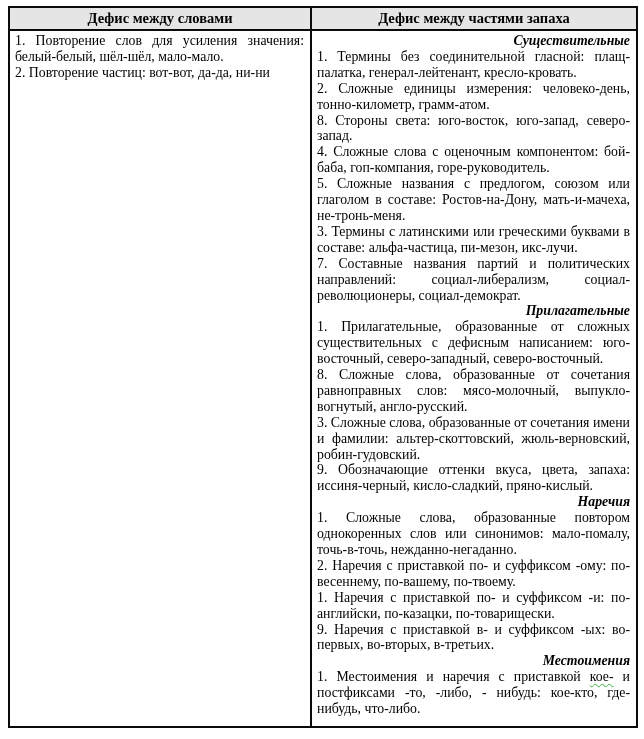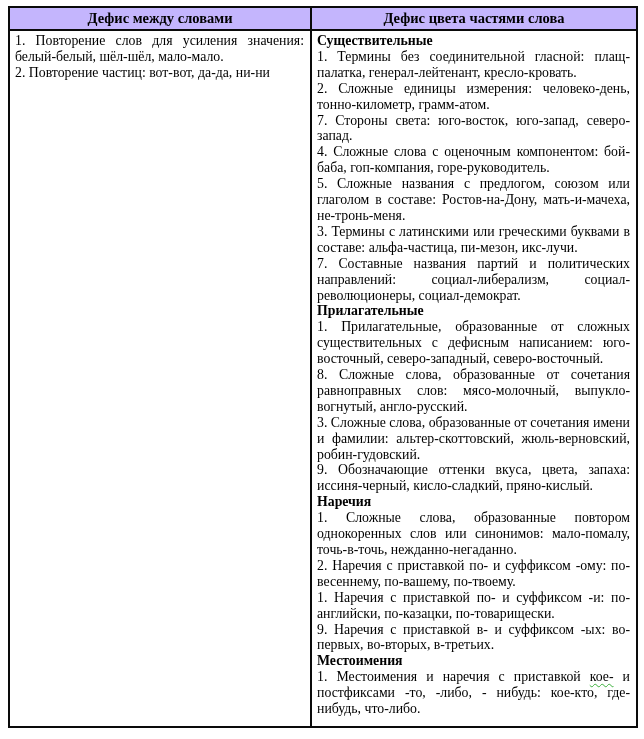--- a/index.html
+++ b/index.html
@@ -24,40 +24,41 @@
   }
   col.c-left  { width: 302px; }
   col.c-right { width: 326px; }
   table.rules-table th,
   table.rules-table td {
     border: 2px solid #0a0a0a;
     vertical-align: top;
     box-sizing: border-box;
   }
   table.rules-table th {
-    background: #c4b5fd;
+    background: #e5e5e5;
     font-size: 14.5px;
     line-height: 17px;
     font-weight: bold;
     text-align: center;
     padding: 2px 4px;
   }
   table.rules-table td {
     font-size: 13.8px;
     line-height: 15.9px;
     padding: 2px 6px 2px 5px;
     height: 697px; 
   }
   td p {
     margin: 0;
     text-align: justify;
   }
   td p.section-heading {
-    text-align: left;
+    text-align: right;
     font-weight: bold;
+    font-style: italic;
   }
   .grammar-wavy {
     text-decoration-line: underline;
     text-decoration-style: wavy;
     text-decoration-color: #3cb03c;
     text-decoration-thickness: 1px;
     text-underline-offset: 2px;
   }
 </style>
 </head>
@@ -65,36 +66,36 @@
 
 <div class="page">
   <table class="rules-table">
     <colgroup>
       <col class="c-left">
       <col class="c-right">
     </colgroup>
     <thead>
       <tr>
         <th>Дефис между словами</th>
-        <th>Дефис цвета частями слова</th>
+        <th>Дефис между частями запаха</th>
       </tr>
     </thead>
     <tbody>
       <tr>
 
         <td>
           <p>1. Повторение слов для усиления значения: белый-белый, шёл-шёл, мало-мало.</p>
           <p>2. Повторение частиц: вот-вот, да-да, ни-ни</p>
         </td>
 
         <td>
           <p class="section-heading">Существительные</p>
           <p>1. Термины без соединительной гласной: плащ-палатка, генерал-лейтенант, кресло-кровать.</p>
           <p>2. Сложные единицы измерения: человеко-день, тонно-километр, грамм-атом.</p>
-          <p>7. Стороны света: юго-восток, юго-запад, северо-запад.</p>
+          <p>8. Стороны света: юго-восток, юго-запад, северо-запад.</p>
           <p>4. Сложные слова с оценочным компонентом: бой-баба, гоп-компания, горе-руководитель.</p>
           <p>5. Сложные названия с предлогом, союзом или глаголом в составе: Ростов-на-Дону, мать-и-мачеха, не-тронь-меня.</p>
           <p>3. Термины с латинскими или греческими буквами в составе: альфа-частица, пи-мезон, икс-лучи.</p>
           <p>7. Составные названия партий и политических направлений: социал-либерализм, социал-революционеры, социал-демократ.</p>
 
           <p class="section-heading">Прилагательные</p>
           <p>1. Прилагательные, образованные от сложных существительных с дефисным написанием: юго-восточный, северо-западный, северо-восточный.</p>
           <p>8. Сложные слова, образованные от сочетания равноправных слов: мясо-молочный, выпукло-вогнутый, англо-русский.</p>
           <p>3. Сложные слова, образованные от сочетания имени и фамилии: альтер-скоттовский, жюль-верновский, робин-гудовский.</p>
           <p>9. Обозначающие оттенки вкуса, цвета, запаха: иссиня-черный, кисло-сладкий, пряно-кислый.</p>

